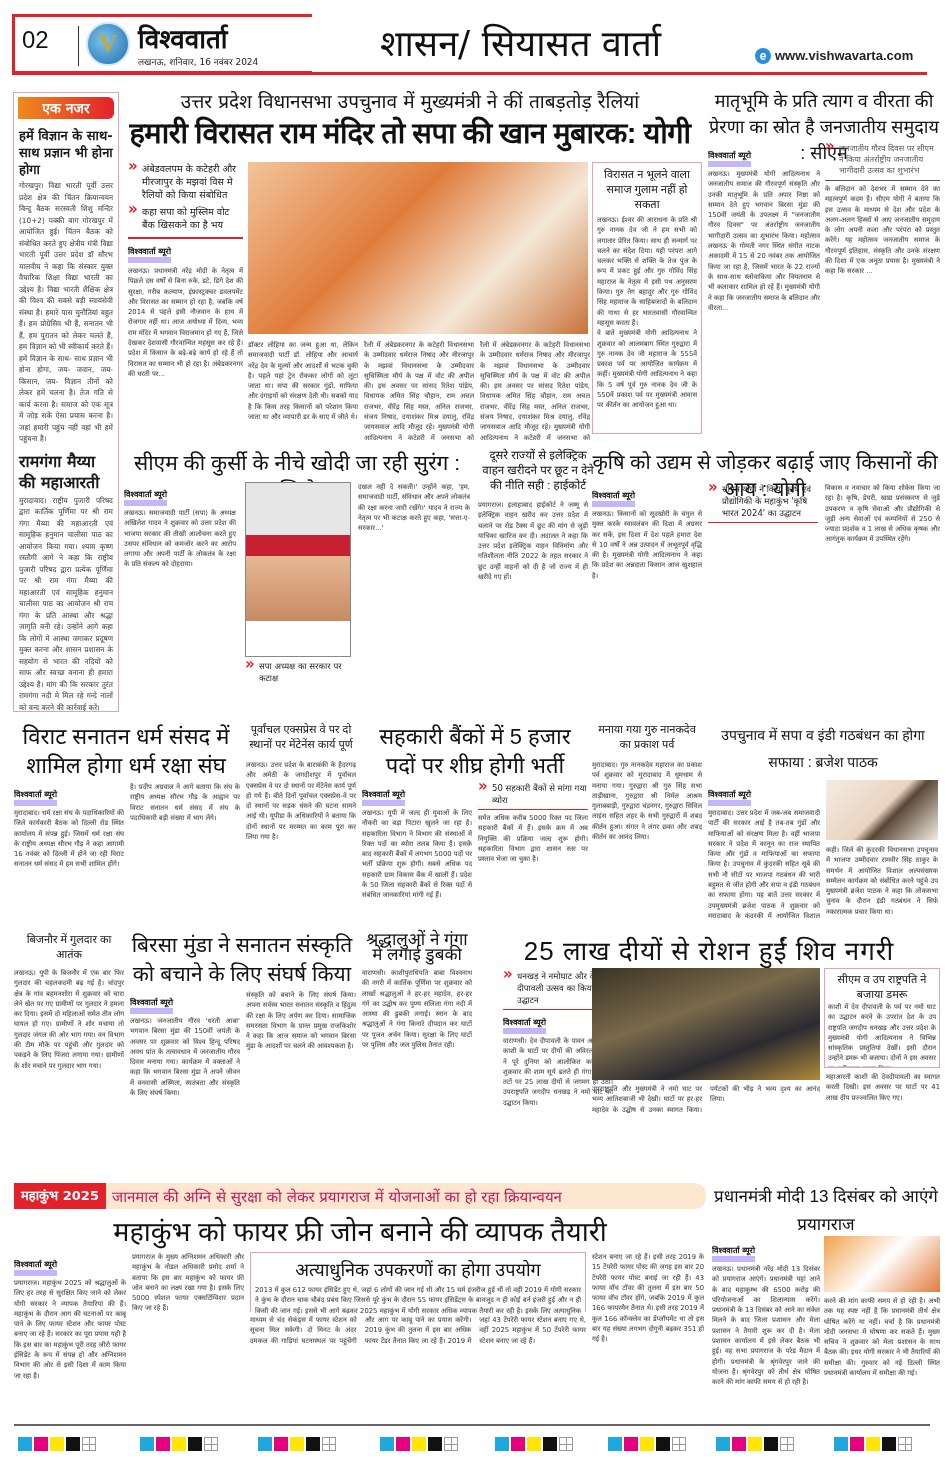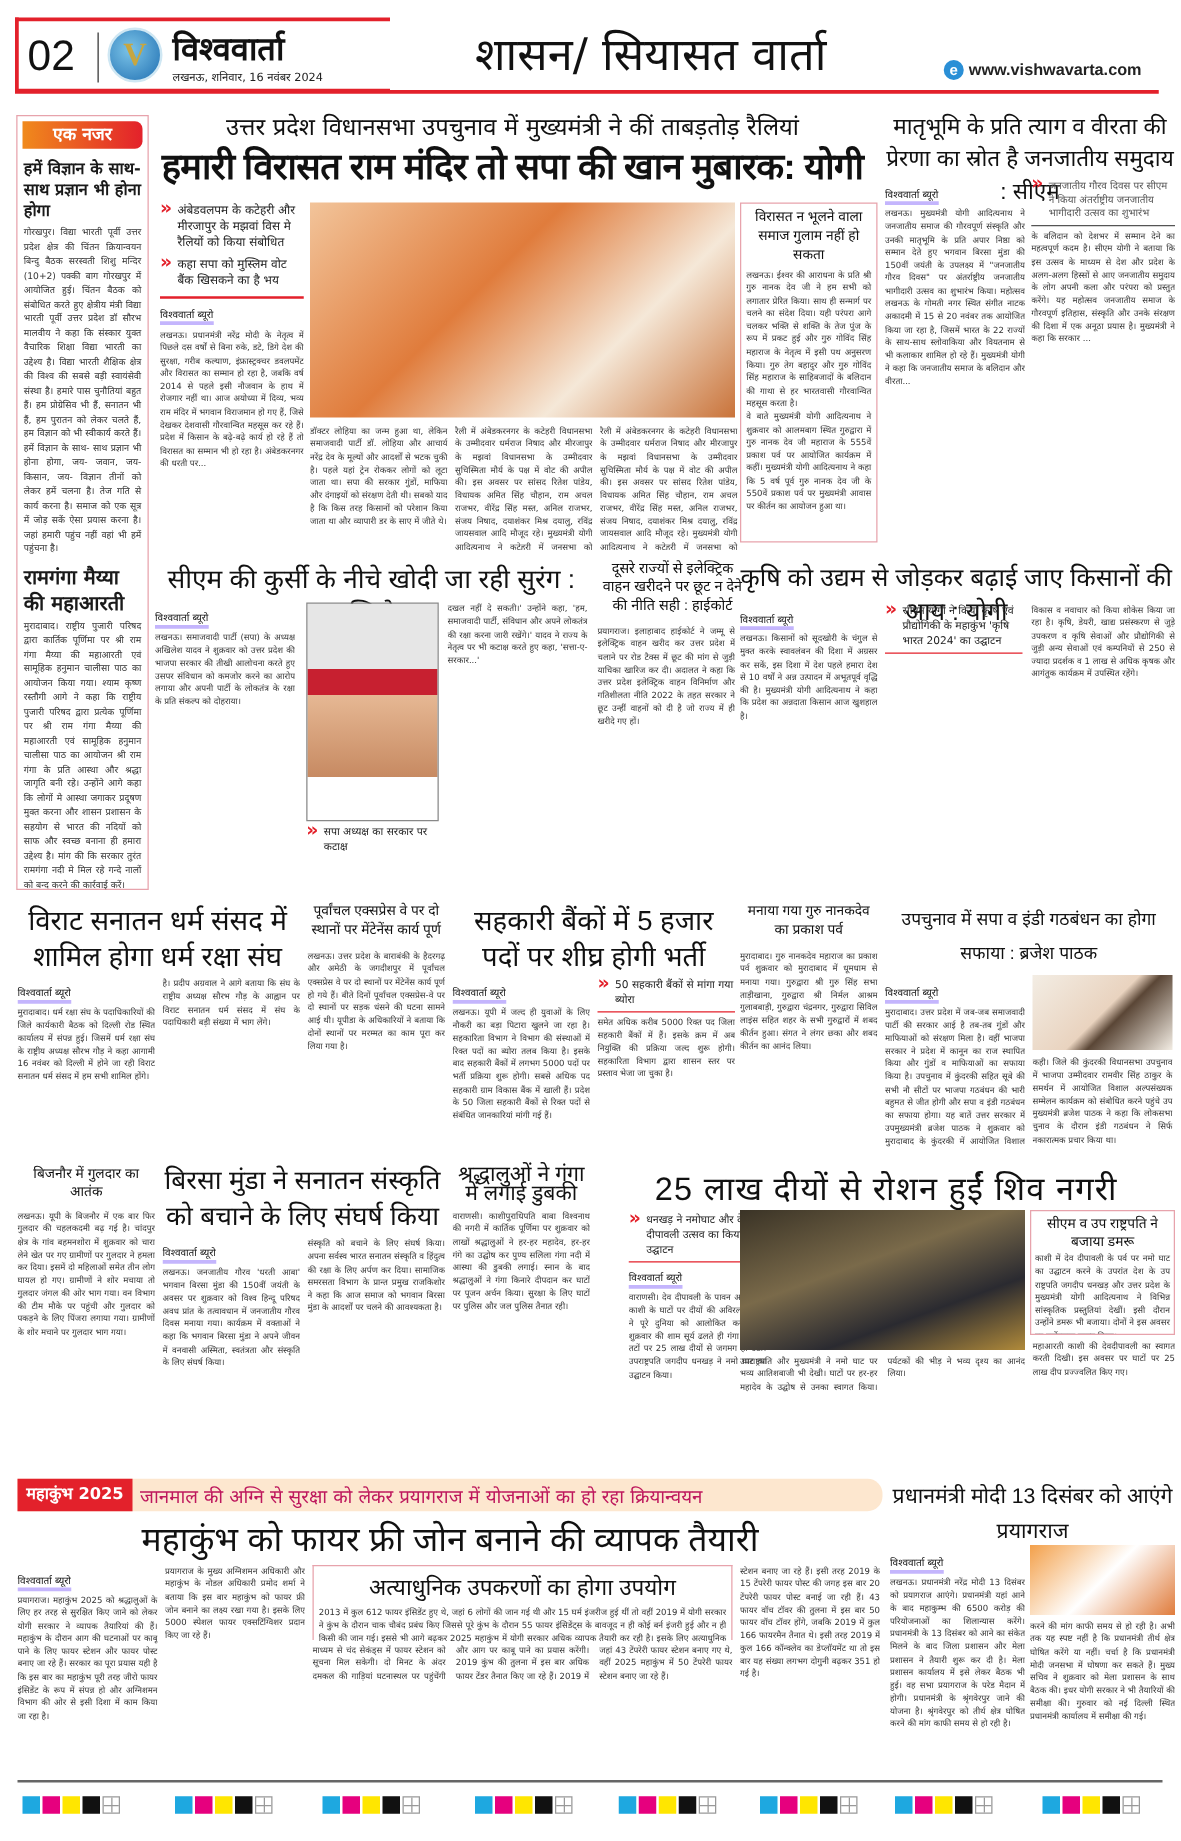--- a/index.html
+++ b/index.html
@@ -1,35 +1,35 @@
 <!DOCTYPE html>
 <html><head>
 <meta charset="utf-8">
 <style>
 *{box-sizing:border-box;margin:0;padding:0}
 body{width:945px;height:1473px;background:#fff;font-family:"DejaVu Sans",sans-serif;color:#1a1a1a;position:relative;overflow:hidden}
 .abs{position:absolute}
 .masthead-box{left:12px;top:14px;width:300px;height:60px;border:3px solid #e3212b;border-bottom-width:3px;border-right:none}
-.pageno{left:22px;top:26px;font-size:34px;font-family:"Liberation Sans",sans-serif;color:#111}
+.pageno{left:22px;top:26px;font-size:24px;font-family:"Liberation Sans",sans-serif;color:#111}
 .vdiv{left:78px;top:26px;width:1px;height:40px;background:#333}
 .logo{left:86px;top:22px;width:44px;height:44px;border-radius:50%;background:radial-gradient(circle at 40% 40%,#7cc4e8,#1f6fb2);border:2px solid #cfe7f3}
 .logo span{display:block;text-align:center;color:#c7a640;font-weight:bold;font-size:26px;line-height:40px;font-family:"Liberation Serif",serif}
 .brand{left:138px;top:20px;font-size:26px;font-weight:bold;color:#111}
 .dateline{left:138px;top:55px;font-size:9px;color:#222}
 .section-title{left:380px;top:18px;font-size:36px;color:#111}
 .topline{left:12px;top:72px;width:915px;height:3px;background:#e3212b}
 .web{left:755px;top:48px;font-size:13px;font-weight:bold;color:#222;font-family:"Liberation Sans",sans-serif}
 .web-icon{display:inline-block;width:16px;height:16px;border-radius:50%;background:#2a8fd6;color:#fff;font-size:12px;text-align:center;line-height:16px;margin-right:4px}
 .sidebar{left:13px;top:92px;width:106px;height:620px;border:1px solid #e7a3ac}
 .sb-head{margin:4px;height:22px;background:linear-gradient(90deg,#f08a1c,#e3212b);border-radius:0 6px 6px 0;color:#fff;font-weight:bold;font-size:14px;text-align:center;line-height:22px}
 .sb-h2{font-size:13px;font-weight:bold;padding:4px 5px 2px;line-height:17px}
 .sb-txt{font-size:7.3px;line-height:11.5px;padding:0 5px;color:#333;text-align:justify}
 .kicker{font-size:19px;color:#111;text-align:center}
 .headline{font-weight:bold;color:#111;text-align:center;font-family:"Liberation Sans",sans-serif}
-.byline{font-size:8px;font-weight:normal;border-bottom:3px solid #c4b5fd;padding-bottom:1px;display:inline-block;color:#111}
+.byline{font-size:8px;font-weight:bold;border-bottom:6px solid #c4b5fd;padding-bottom:1px;display:inline-block;color:#111}
 .body{font-size:6.8px;line-height:10.3px;color:#333;text-align:justify}
 .bullet{font-size:9.5px;line-height:13px;color:#222;padding-left:14px;position:relative}
 .bullet::before{content:"»";position:absolute;left:0;top:-2px;color:#e3212b;font-weight:bold;font-size:15px}
 .photo{background:linear-gradient(135deg,#f2c49a,#e07c3c 40%,#f5e8d8 70%,#c9733a)}
 .photo-dark{background:linear-gradient(160deg,#3a3326,#7a6a4a 40%,#2a2a30 70%,#b08a3a)}
 .boxed{border:1px solid #e7a3ac}
 .redrule{height:2px;background:#e3212b}
 .cmyk{top:1437px;height:14px;display:flex;gap:2px}
 .cmyk span{width:14px;height:14px;display:inline-block}
 .hr-gray{left:14px;top:1424px;width:916px;height:2px;background:#666}
@@ -195,21 +195,21 @@
 <div class="abs photo-dark" style="left:592px;top:968px;width:228px;height:112px"></div>
 <div class="abs" style="left:592px;top:1084px;width:228px;height:92px;overflow:hidden">
     <div class="body" style="column-count:2;column-gap:8px">उपराष्ट्रपति और मुख्यमंत्री ने नमो घाट पर भव्य आतिशबाजी भी देखी। घाटों पर हर-हर महादेव के उद्घोष से उनका स्वागत किया। पर्यटकों की भीड़ ने भव्य दृश्य का आनंद लिया।</div>
   </div>
 
 <div class="abs boxed" style="left:824px;top:968px;width:116px;height:100px;padding:3px;overflow:hidden">
   <div class="headline" style="font-size:11px;font-weight:normal;line-height:15px">सीएम व उप राष्ट्रपति ने बजाया डमरू</div>
   <div class="body">काशी में देव दीपावली के पर्व पर नमो घाट का उद्घाटन करने के उपरांत देश के उप राष्ट्रपति जगदीप धनखड़ और उत्तर प्रदेश के मुख्यमंत्री योगी आदित्यनाथ ने विभिन्न सांस्कृतिक प्रस्तुतियां देखीं। इसी दौरान उन्होंने डमरू भी बजाया। दोनों ने इस अवसर पर हर्षोल्लास व्यक्त किया।</div>
 </div>
 <div class="abs" style="left:826px;top:1072px;width:114px;height:104px;overflow:hidden">
-    <div class="body">महाआरती काशी की देवदीपावली का स्वागत करती दिखी। इस अवसर पर घाटों पर 25 लाख दीप प्रज्ज्वलित किए गए।</div>
+    <div class="body">महाआरती काशी की देवदीपावली का स्वागत करती दिखी। इस अवसर पर घाटों पर 41 लाख दीप प्रज्ज्वलित किए गए।</div>
   </div>
 
 <div class="abs banner"></div>
 <div class="abs banner-tag">महाकुंभ 2025</div>
 <div class="abs banner-text">जानमाल की अग्नि से सुरक्षा को लेकर प्रयागराज में योजनाओं का हो रहा क्रियान्वयन</div>
 <div class="abs headline" style="left:14px;top:1212px;width:692px;font-size:27px;font-weight:normal">महाकुंभ को फायर फ्री जोन बनाने की व्यापक तैयारी</div>
 <div class="abs" style="left:14px;top:1252px;width:112px;height:170px;overflow:hidden">
   <div class="byline">विश्ववार्ता ब्यूरो</div>
   <div class="body" style="margin-top:2px">प्रयागराज। महाकुंभ 2025 को श्रद्धालुओं के लिए हर तरह से सुरक्षित किए जाने को लेकर योगी सरकार ने व्यापक तैयारियां की हैं। महाकुंभ के दौरान आग की घटनाओं पर काबू पाने के लिए फायर स्टेशन और फायर पोस्ट बनाए जा रहे हैं। सरकार का पूरा प्रयास यही है कि इस बार का महाकुंभ पूरी तरह जीरो फायर इंसिडेंट के रूप में संपन्न हो और अग्निशमन विभाग की ओर से इसी दिशा में काम किया जा रहा है।</div>
 </div>

